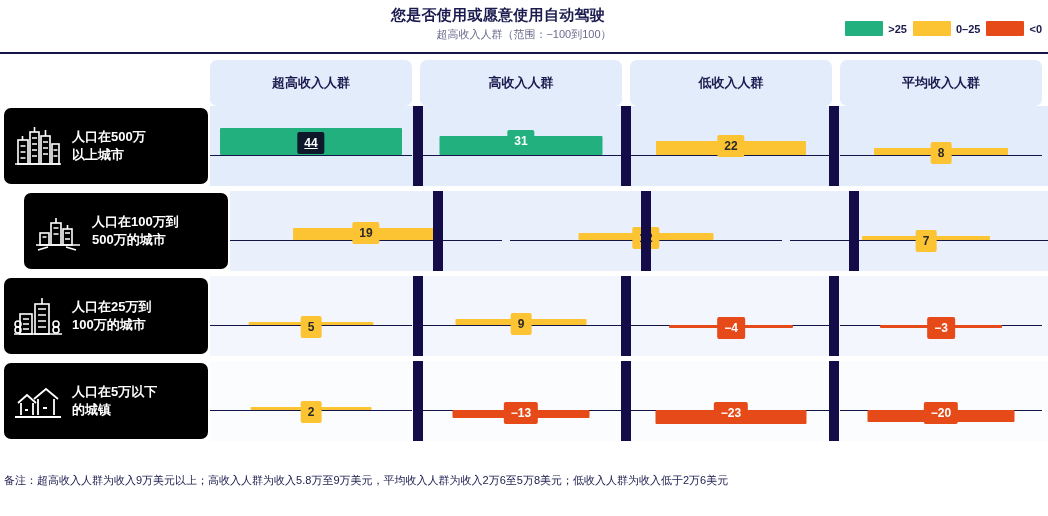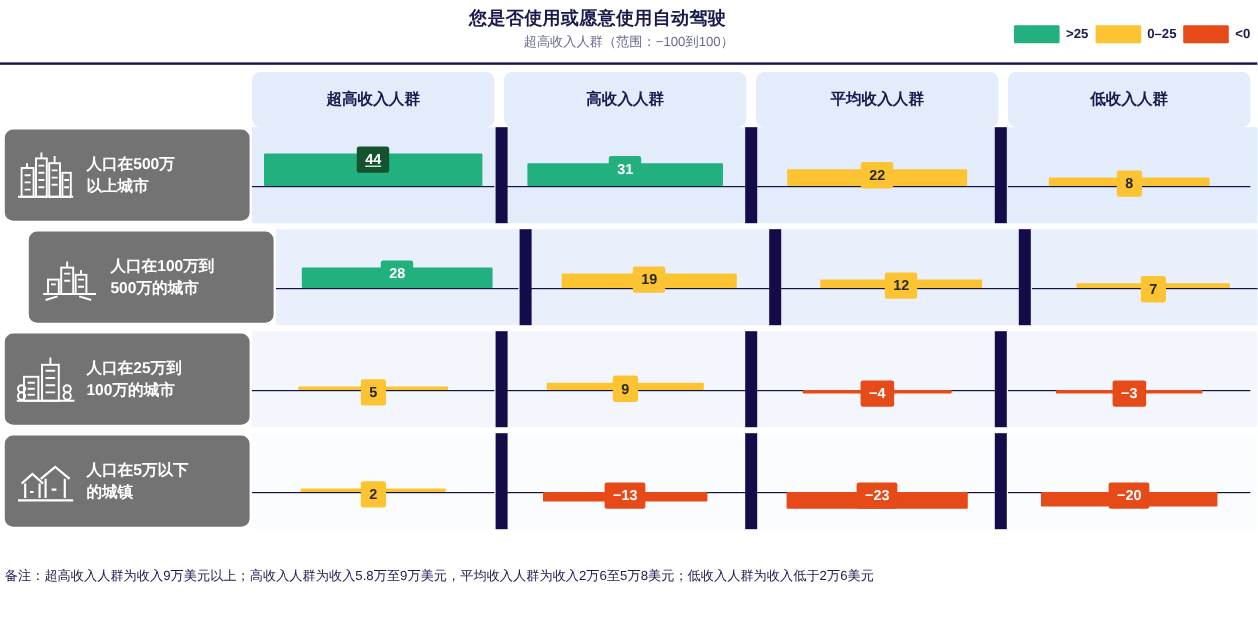--- a/index.html
+++ b/index.html
@@ -37,21 +37,21 @@
     font-size:13px;font-weight:bold;color:#1a1a4e;
   }
   .colhead:last-child{margin-right:0;}
 
   
   .body{position:absolute;left:0;top:106px;width:1048px;height:340px;}
   .row{position:absolute;left:0;width:1048px;height:80px;}
   .row-band{position:absolute;left:210px;top:0;width:838px;height:80px;}
   .row-label{
     position:absolute;left:4px;top:2px;width:204px;height:76px;
-    background:#737373;border-radius:7px;
+    background:#000000;border-radius:7px;
     display:flex;align-items:center;gap:8px;padding:0 8px;
     box-sizing:border-box;
   }
   .row-icon{width:52px;height:48px;flex:0 0 52px;display:block;}
   .row-text{
     font-size:13px;font-weight:bold;color:#ffffff;line-height:1.35;
     white-space:pre-line;
   }
   .cells{position:absolute;left:210px;top:0;width:832px;height:80px;display:flex;}
   .cell{position:relative;flex:1 1 0;margin-right:8px;height:80px;}
@@ -99,22 +99,22 @@
         <span class="legend-label">&lt;0</span>
       </div>
     </div>
 
     <div class="header-rule"></div>
   </div>
 
   <div class="colheads">
     <div class="colhead">超高收入人群</div>
     <div class="colhead">高收入人群</div>
+    <div class="colhead">低收入人群</div>
     <div class="colhead">平均收入人群</div>
-    <div class="colhead">低收入人群</div>
   </div>
 
   <div class="body">
       <div class="row" style="top: 0px;">
         <div class="row-band" style="background: rgb(227, 236, 251);"></div>
         <div class="row-label">
           <span class="row-icon"><svg viewBox="0 0 52 48" fill="none" stroke="#fff" stroke-width="1.6">
               <rect x="6" y="18" width="10" height="24"></rect>
               <rect x="18" y="10" width="9" height="32"></rect>
               <rect x="29" y="14" width="9" height="28"></rect>
@@ -123,21 +123,21 @@
               <path d="M8.5 24h5M8.5 30h5M8.5 36h5M20 16h5M20 22h5M20 28h5M20 34h5M31 20h5M31 26h5M31 32h5M41.5 28h4M41.5 34h4"></path>
               <path d="M3 42h46"></path>
             </svg></span>
           <span class="row-text">人口在500万
 以上城市</span>
         </div>
         <div class="cells">
           <div class="cell">
             <div class="baseline" style="top: 49px;"></div>
             <div class="bar" style="background: rgb(33, 176, 126); width: 182px; height: 27px; top: 22px;"></div>
-            <div class="bar-label" style="background: #14532d; color: rgb(255, 255, 255); top: 16px; text-decoration: underline;">44</div>
+            <div class="bar-label" style="background: #0f172a; color: rgb(255, 255, 255); top: 26px; text-decoration: underline;">44</div>
           </div>
           <div class="cell">
             <div class="baseline" style="top: 49px;"></div>
             <div class="bar" style="background: rgb(33, 176, 126); width: 163px; height: 19px; top: 30px;"></div>
             <div class="bar-label" style="background: rgb(33, 176, 126); color: rgb(255, 255, 255); top: 24px;">31</div>
           </div>
           <div class="cell">
             <div class="baseline" style="top: 49px;"></div>
             <div class="bar" style="background: rgb(252, 195, 50); width: 150px; height: 14px; top: 35px;"></div>
             <div class="bar-label" style="background: rgb(252, 195, 50); color: rgb(42, 42, 42); top: 29px;">22</div>
@@ -161,25 +161,20 @@
               <rect x="31" y="22" width="9" height="16"></rect>
               <path d="M24 16v-5M35.5 22v-4"></path>
               <path d="M10.5 30h4M21.5 21h5M21.5 27h5M33 26h5M33 32h5"></path>
               <path d="M4 38h44"></path>
               <path d="M6 43l10-3M44 43l-10-3"></path>
             </svg></span>
           <span class="row-text">人口在100万到
 500万的城市</span>
         </div>
         <div class="cells">
-          <div class="cell">
-            <div class="baseline" style="top: 49px;"></div>
-            <div class="bar" style="background: rgb(33, 176, 126); width: 159px; height: 17px; top: 32px;"></div>
-            <div class="bar-label" style="background: rgb(33, 176, 126); color: rgb(255, 255, 255); top: 26px;">28</div>
-          </div>
           <div class="cell">
             <div class="baseline" style="top: 49px;"></div>
             <div class="bar" style="background: rgb(252, 195, 50); width: 146px; height: 12px; top: 37px;"></div>
             <div class="bar-label" style="background: rgb(252, 195, 50); color: rgb(42, 42, 42); top: 31px;">19</div>
           </div>
           <div class="cell">
             <div class="baseline" style="top: 49px;"></div>
             <div class="bar" style="background: rgb(252, 195, 50); width: 135px; height: 7px; top: 42px;"></div>
             <div class="bar-label" style="background: rgb(252, 195, 50); color: rgb(42, 42, 42); top: 36px;">12</div>
           </div>

